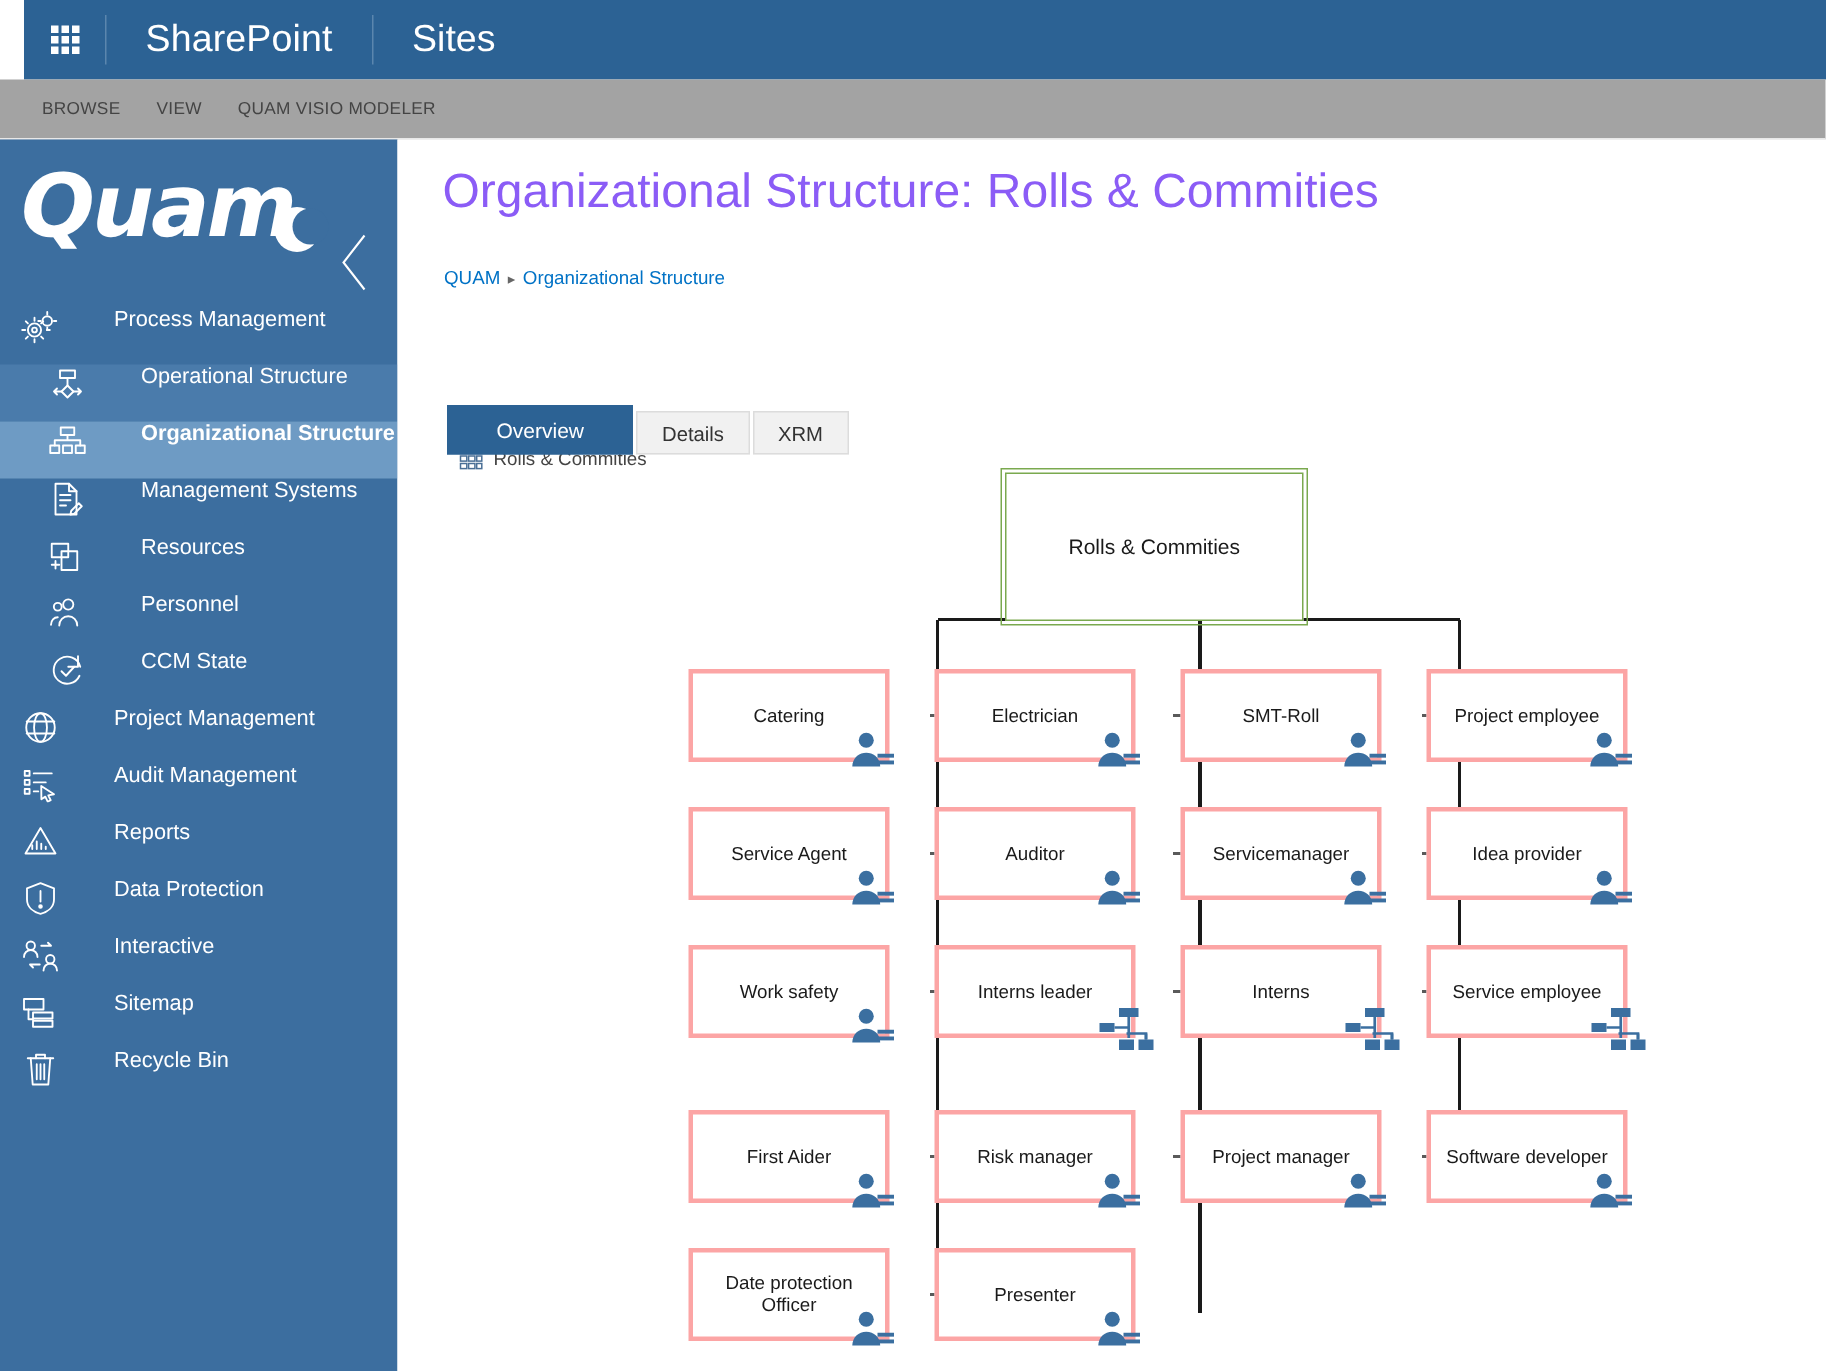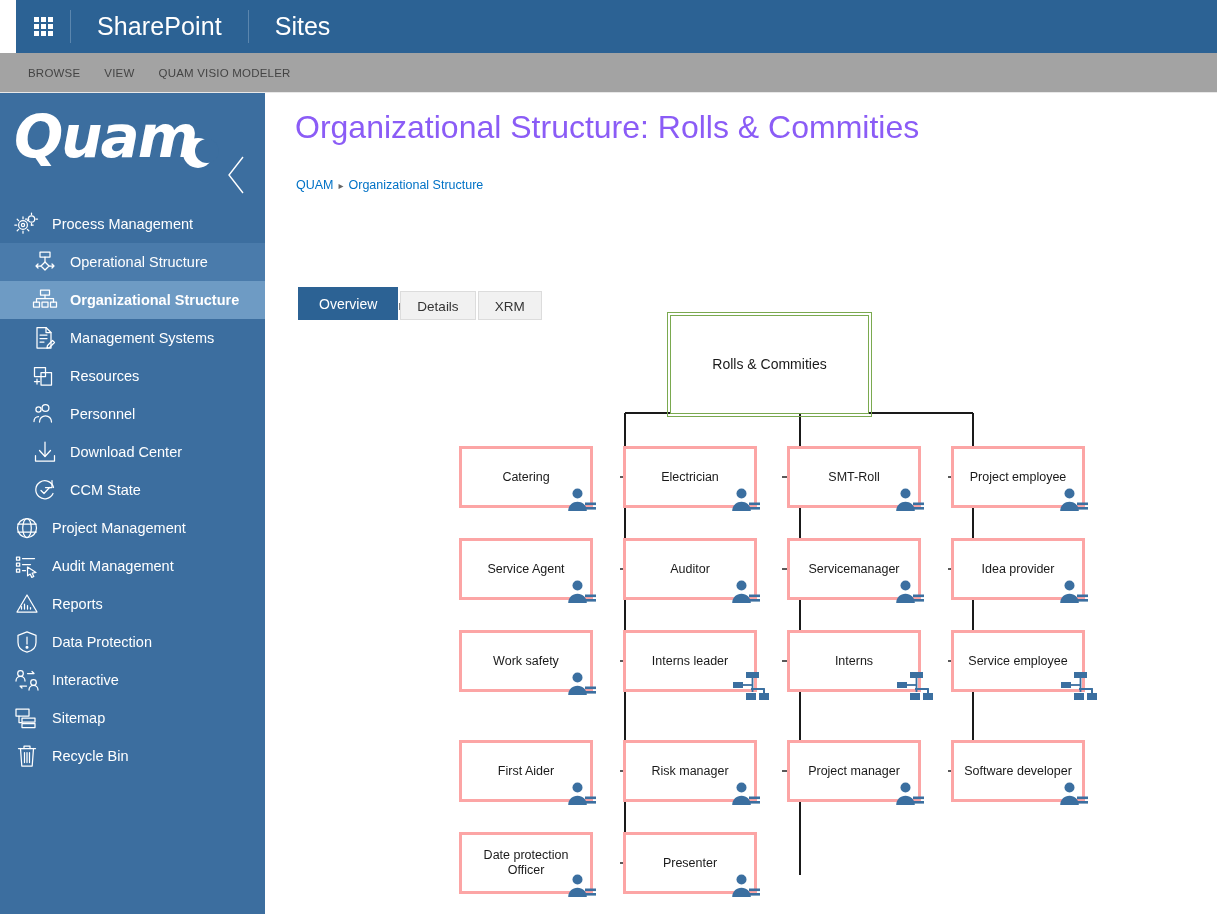--- a/index.html
+++ b/index.html
@@ -92,24 +92,24 @@
     width: 11px; height: 11px; border-radius: 50%;
     background: #ffffff;
   }
   .collapse-chevron {
     position: absolute; right: 18px; top: 62px;
     width: 22px; height: 36px; cursor: pointer;
   }
   .collapse-chevron svg { display: block; }
 
   .nav-item {
-    display: flex; align-items: center;
+    display: flex; 
     height: 38px; padding-left: 12px;
     color: #ffffff; font-size: 14.5px;
-    cursor: pointer; white-space: nowrap;
+    cursor: pointer; white-space: nowrap; gap: 24px;
   }
   .nav-item.sub { padding-left: 30px; font-size: 14.5px; }
   .nav-item.active-soft { background: #4a7bab; }
   .nav-item.active-strong { background: #6e9bc4; font-weight: bold; }
   .nav-ico {
     width: 30px; height: 28px; margin-right: 10px;
     display: flex; align-items: center; justify-content: center;
     flex: 0 0 30px;
   }
   .nav-ico svg { display: block; }
@@ -148,22 +148,21 @@
     height: 29px; line-height: 29px;
     padding: 0 16px;
     font-size: 13.5px; color: #333333;
     background: #f1f1f1; border: 1px solid #dcdcdc;
     margin-right: 2px; cursor: pointer; white-space: nowrap;
     text-align: center;
   }
   .tab.selected {
     background: #2c6294; color: #ffffff; border-color: #2c6294;
     height: 33px; line-height: 33px; font-size: 14px;
-    padding: 0 20px;
-    margin-top: 17px;
+    padding: 0 32px;
   }
 
   
   .chart { position: absolute; left: 0; top: 0; width: 952px; height: 821px; }
   .chart svg { position: absolute; left: 0; top: 0; }
 
   .node {
     position: absolute;
     background: #ffffff;
     border: 3px solid #fca5a5;
@@ -306,32 +305,20 @@
               <path d="M2 19.5c0-3 2-5 4.5-5"></path>
             </g>
           </svg>
         </span>
         <span>Personnel</span>
       </div>
       <div class="nav-item sub">
         <span class="nav-ico">
           <svg width="26" height="24" viewBox="0 0 26 24">
             <g fill="none" stroke="#ffffff" stroke-width="1.25" stroke-linejoin="round" stroke-linecap="round">
-              <path d="M13 2v14"></path>
-              <path d="M7.5 10.5 13 16.5l5.5-6"></path>
-              <path d="M3.5 15.5v5.5h19v-5.5"></path>
-            </g>
-          </svg>
-        </span>
-        <span>Download Center</span>
-      </div>
-      <div class="nav-item sub">
-        <span class="nav-ico">
-          <svg width="26" height="24" viewBox="0 0 26 24">
-            <g fill="none" stroke="#ffffff" stroke-width="1.25" stroke-linejoin="round" stroke-linecap="round">
               <path d="M21.5 9.5A9 9 0 1 0 21 15.5"></path>
               <path d="M20 2.5v7h-6.5"></path>
               <path d="M9 12.5l3 3 5.5-6"></path>
             </g>
           </svg>
         </span>
         <span>CCM State</span>
       </div>
       <div class="nav-item">
         <span class="nav-ico">

